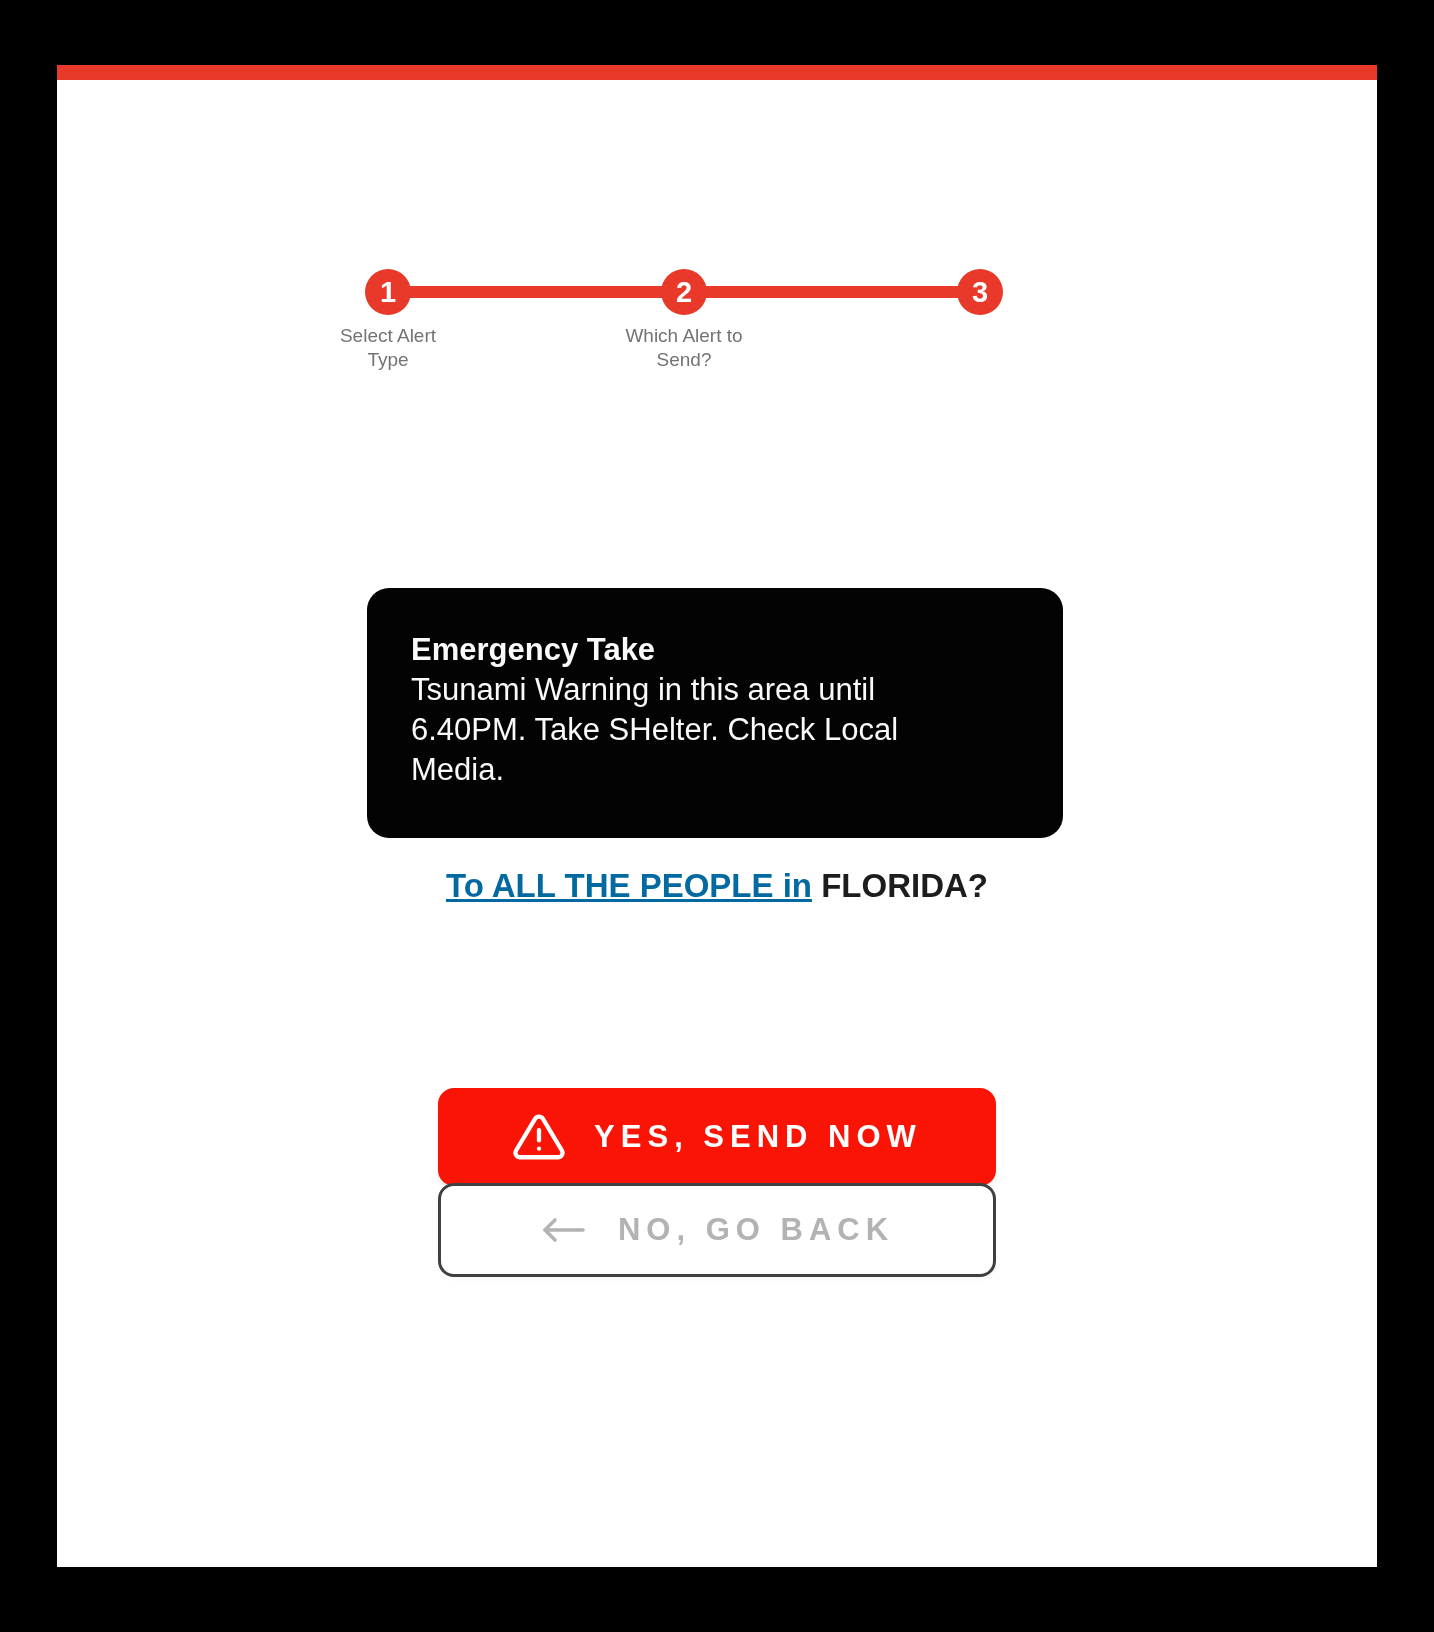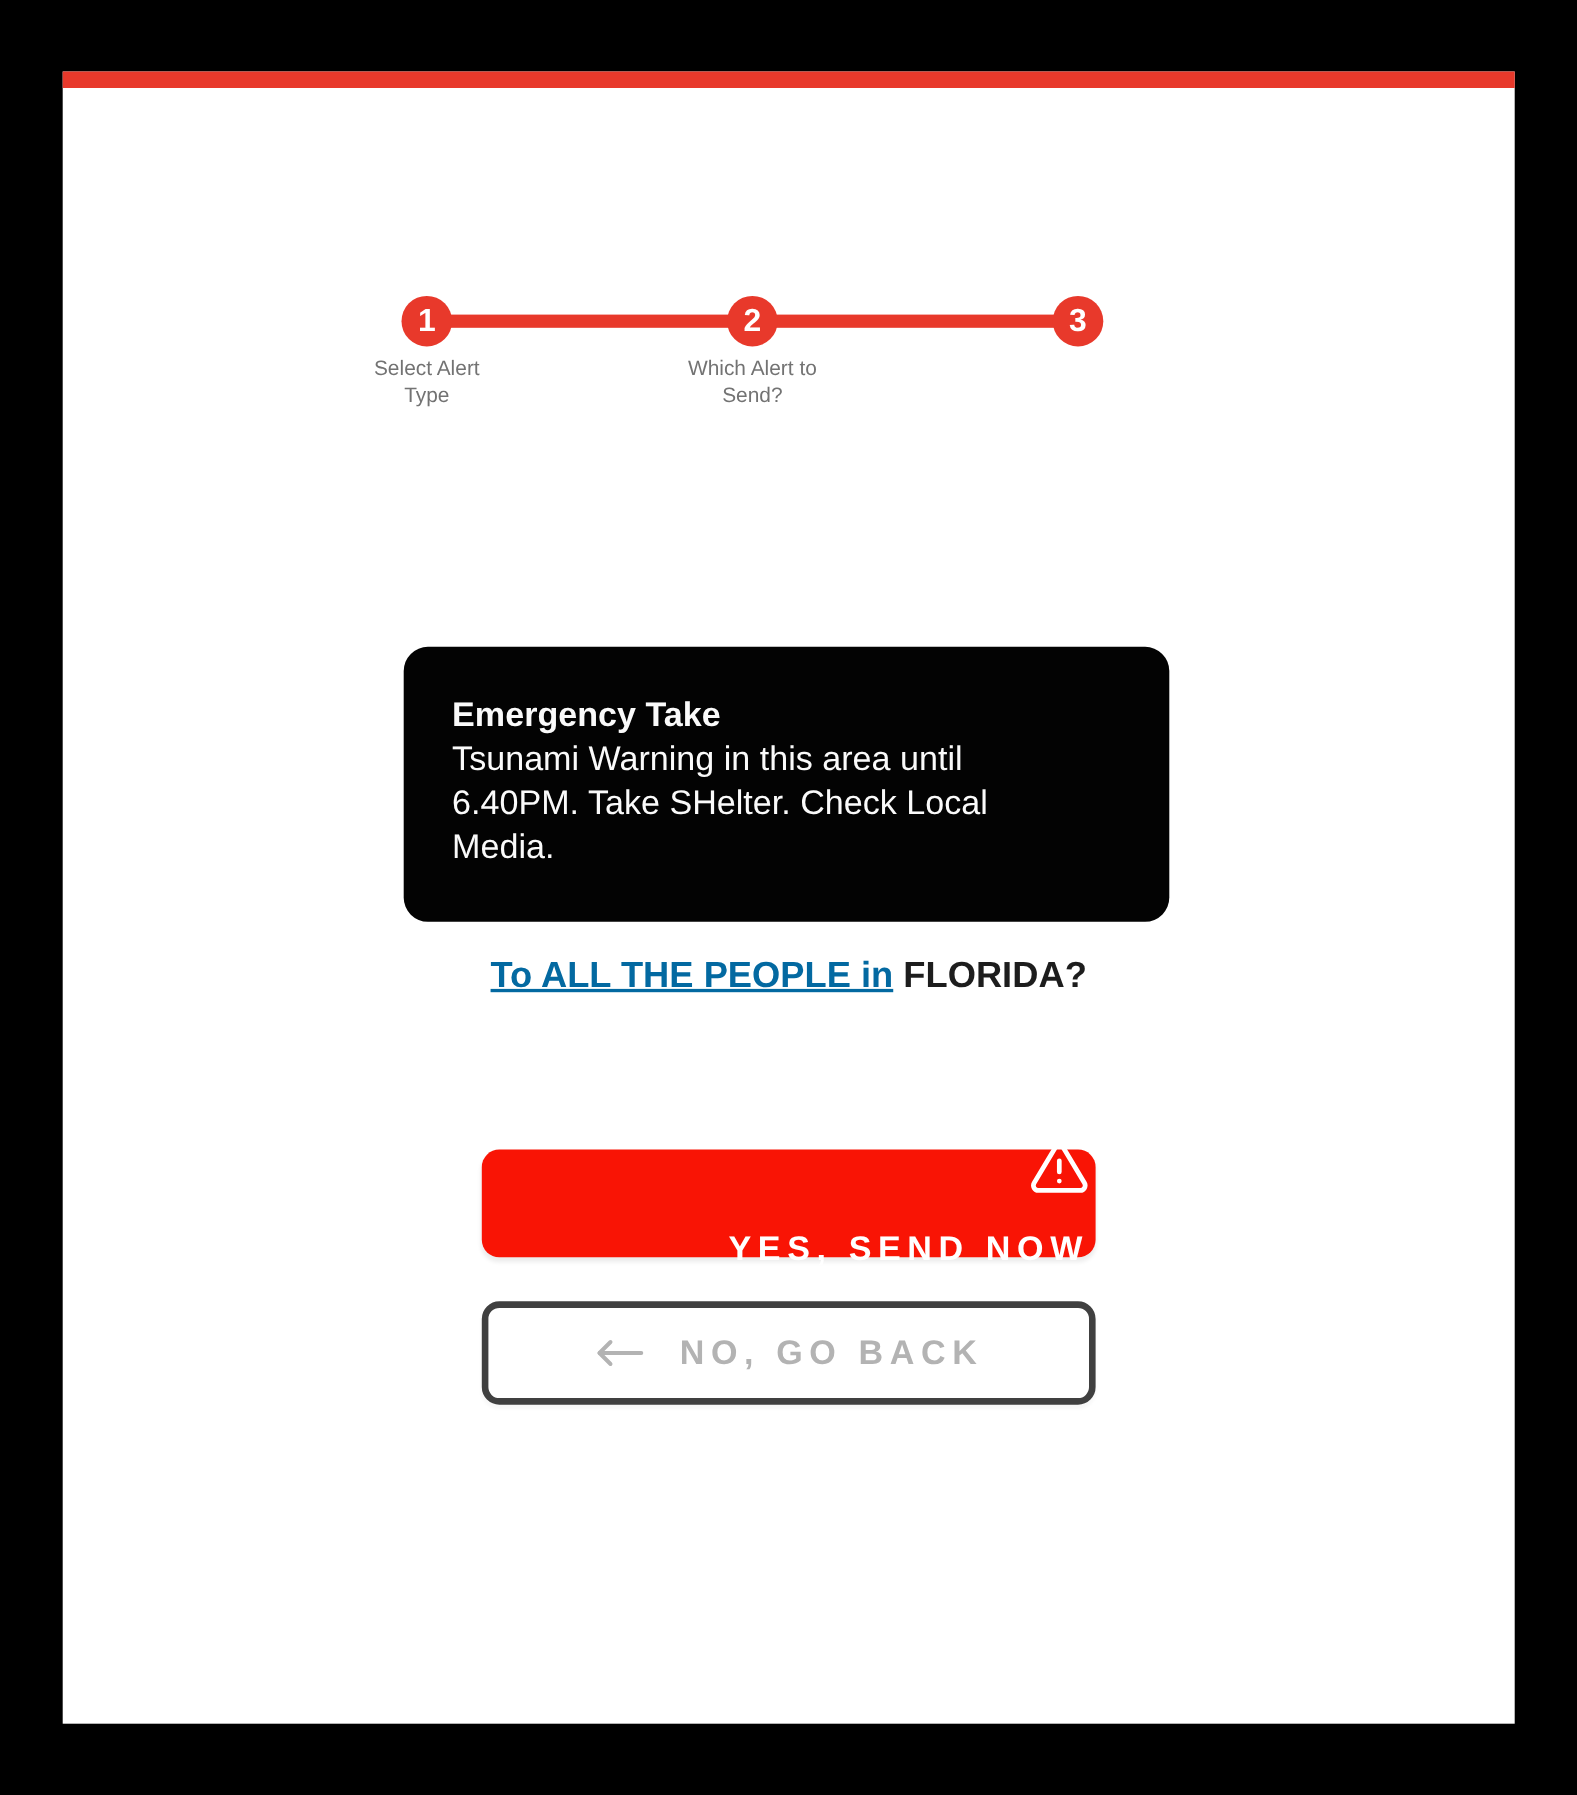--- a/index.html
+++ b/index.html
@@ -114,47 +114,46 @@
     font-size: 33px;
     font-weight: 700;
     color: #1D1D1D;
   }
   .confirm .hl { color: #0369a1; text-decoration: underline; }
   
   button { font-family: "Liberation Sans", sans-serif; cursor: pointer; }
   .btn-yes {
     position: absolute;
     left: 381px;
-    top: 980px;
+    top: 1023px;
     width: 558px;
     height: 98px;
     background: #F91405;
     border: none;
     border-radius: 16px;
     display: flex;
-    align-items: flex-end;
+    align-items: center;
     justify-content: center;
     gap: 28px;
     color: #ffffff;
     box-shadow: 0 4px 4px rgba(0,0,0,0.08);
-    flex-direction: column;
   }
   .btn-yes .label {
     font-size: 31px;
     font-weight: 700;
     letter-spacing: 6px;
   }
   .btn-no {
     position: absolute;
     left: 381px;
     top: 1118px;
     width: 558px;
     height: 94px;
     background: #ffffff;
-    border: 6px solid #404040;
+    border: 3px solid #404040;
     border-radius: 16px;
     box-sizing: border-box;
     display: flex;
     align-items: center;
     justify-content: center;
     gap: 32px;
     color: #B3B3B3;
     box-shadow: 0 3px 3px rgba(0,0,0,0.03);
   }
   .btn-no .label {

